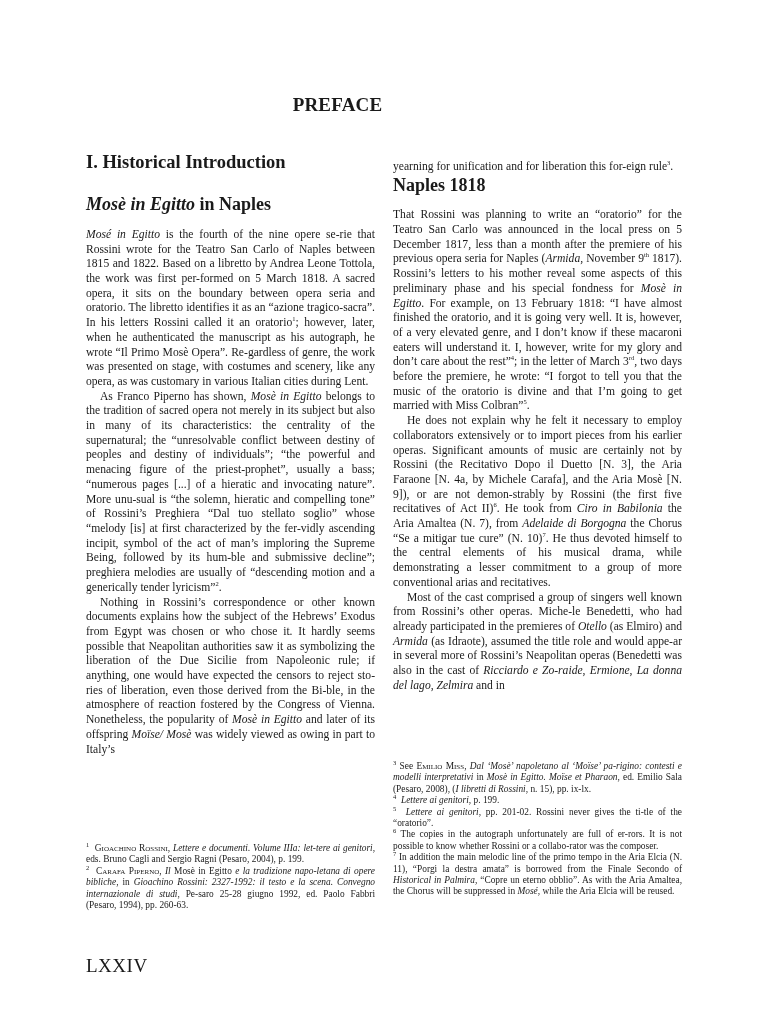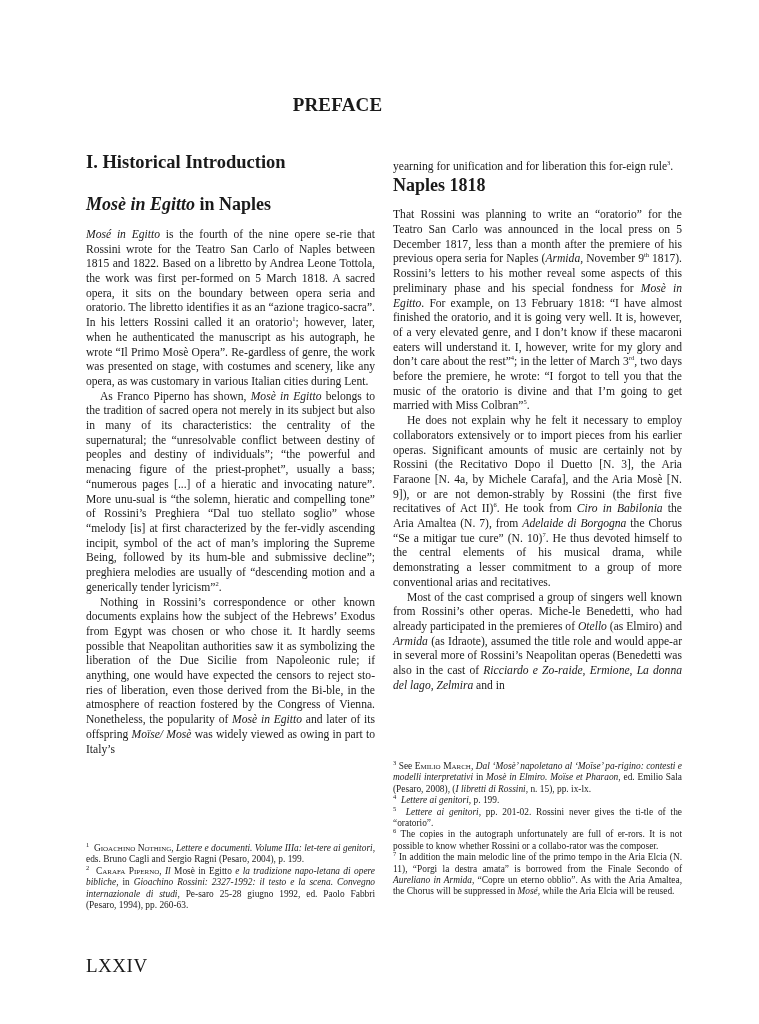--- a/index.html
+++ b/index.html
@@ -33,36 +33,36 @@
   <h2><i>Mosè in Egitto</i><span> in Naples</span></h2>
 
   <p><i>Mosé in Egitto</i><span> is the fourth of the nine opere se-rie that Rossini wrote for the Teatro San Carlo of Naples between 1815 and 1822. Based on a libretto by Andrea Leone Tottola, the work was first per-formed on 5 March 1818. A sacred opera, it sits on the boundary between opera seria and oratorio. The libretto identifies it as an “azione tragico-sacra”. In his letters Rossini called it an oratorio</span><sup>1</sup><span>; however, later, when he authenticated the manuscript as his autograph, he wrote “Il Primo </span><span class="u">Mosè</span><span> Opera”. Re-gardless of genre, the work was presented on stage, with costumes and scenery, like any opera, as was customary in various Italian cities during Lent.</span></p>
 
   <p class="indent"><span>As Franco Piperno has shown, </span><i>Mosè in Egitto</i><span> belongs to the tradition of sacred opera not merely in its subject but also in many of its characteristics: the centrality of the supernatural; the “unresolvable conflict between destiny of peoples and destiny of individuals”; “the powerful and menacing figure of the priest-prophet”, usually a bass; “numerous pages [...] of a hieratic and invocating nature”. More unu-sual is “the solemn, hieratic and compelling tone” of Rossini’s Preghiera “Dal tuo stellato soglio” whose “melody [is] at first characterized by the fer-vidly ascending incipit, symbol of the act of man’s imploring the Supreme Being, followed by its hum-ble and submissive decline”; preghiera melodies are usually of “descending motion and a generically tender lyricism”</span><sup>2</sup><span>.</span></p>
 
   <p class="indent"><span>Nothing in Rossini’s correspondence or other known documents explains how the subject of the Hebrews’ Exodus from Egypt was chosen or who chose it. It hardly seems possible that Neapolitan authorities saw it as symbolizing the liberation of the Due Sicilie from Napoleonic rule; if anything, one would have expected the censors to reject sto-ries of liberation, even those derived from the Bi-ble, in the atmosphere of reaction fostered by the Congress of Vienna. Nonetheless, the popularity of </span><i>Mosè in Egitto</i><span> and later of its offspring </span><i>Moïse/ Mosè</i><span> was widely viewed as owing in part to Italy’s</span></p>
 </div>
 
 <div class="fn fn-left">
-  <p><sup>1</sup>&nbsp; <span class="sc">Gioachino Nothing</span><span>, </span><i>Lettere e documenti. Volume IIIa: let-tere ai genitori</i><span>, eds. Bruno Cagli and Sergio Ragni (Pesaro, 2004), p. 199.</span></p>
+  <p><sup>1</sup>&nbsp; <span class="sc">Gioachino Rossini</span><span>, </span><i>Lettere e documenti. Volume IIIa: let-tere ai genitori</i><span>, eds. Bruno Cagli and Sergio Ragni (Pesaro, 2004), p. 199.</span></p>
   <p><sup>2</sup>&nbsp; <span class="sc">Carafa Piperno</span><span>, </span><i>Il</i><span> Mosè in Egitto </span><i>e la tradizione napo-letana di opere bibliche</i><span>, in </span><i>Gioachino Rossini: 2327-1992: il testo e la scena. Convegno internazionale di studi</i><span>, Pe-saro 25-28 giugno 1992, ed. Paolo Fabbri (Pesaro, 1994), pp. 260-63.</span></p>
 </div>
 
 <div class="col right">
   <p><span>yearning for unification and for liberation this for-eign rule</span><sup>3</sup><span>.</span></p>
   <h2 style="">Naples 1818</h2>
 
   <p><span>That Rossini was planning to write an “oratorio” for the Teatro San Carlo was announced in the local press on 5 December 1817, less than a month after the premiere of his previous opera seria for Naples (</span><i>Armida</i><span>, November 9</span><sup>th</sup><span> 1817). Rossini’s letters to his mother reveal some aspects of this preliminary phase and his special fondness for </span><i>Mosè in Egitto</i><span>. For example, on 13 February 1818: “I have almost finished the oratorio, and it is going very well. It is, however, of a very elevated genre, and I don’t know if these macaroni eaters will understand it. I, however, write for my glory and don’t care about the rest”</span><sup>4</sup><span>; in the letter of March 3</span><sup>rd</sup><span>, two days before the premiere, he wrote: “I forgot to tell you that the music of the oratorio is divine and that I’m going to get married with Miss Colbran”</span><sup>5</sup><span>.</span></p>
 
   <p class="indent"><span>He does not explain why he felt it necessary to employ collaborators extensively or to import pieces from his earlier operas. Significant amounts of music are certainly not by Rossini (the Recitativo Dopo il Duetto [N. 3], the Aria Faraone [N. 4a, by Michele Carafa], and the Aria Mosè [N. 9]), or are not demon-strably by Rossini (the first five recitatives of Act II)</span><sup>6</sup><span>. He took from </span><i>Ciro in Babilonia</i><span> the Aria Amaltea (N. 7), from </span><i>Adelaide di Borgogna</i><span> the Chorus “Se a mitigar tue cure” (N. 10)</span><sup>7</sup><span>. He thus devoted himself to the central elements of his musical drama, while demonstrating a lesser commitment to a group of more conventional arias and recitatives.</span></p>
 
   <p class="indent"><span>Most of the cast comprised a group of singers well known from Rossini’s other operas. Miche-le Benedetti, who had already participated in the premieres of </span><i>Otello</i><span> (as Elmiro) and </span><i>Armida</i><span> (as Idraote), assumed the title role and would appe-ar in several more of Rossini’s Neapolitan operas (Benedetti was also in the cast of </span><i>Ricciardo e Zo-raide</i><span>, </span><i>Ermione</i><span>, </span><i>La donna del lago</i><span>, </span><i>Zelmira</i><span> and in</span></p>
 </div>
 
 <div class="fn fn-right">
-  <p><sup>3</sup><span> See </span><span class="sc">Emilio March</span><span>, </span><i>Dal ‘Mosè’ napoletano al ‘Moïse’ pa-rigino: contesti e modelli interpretativi</i><span> in </span><i>Mosè in Elmiro. Moïse et Pharaon</i><span>, ed. Emilio Sala (Pesaro, 2008), (</span><i>I libretti di Rossini</i><span>, n. 15), pp. ix-lx.</span></p>
+  <p><sup>3</sup><span> See </span><span class="sc">Emilio Miss</span><span>, </span><i>Dal ‘Mosè’ napoletano al ‘Moïse’ pa-rigino: contesti e modelli interpretativi</i><span> in </span><i>Mosè in Egitto. Moïse et Pharaon</i><span>, ed. Emilio Sala (Pesaro, 2008), (</span><i>I libretti di Rossini</i><span>, n. 15), pp. ix-lx.</span></p>
   <p><sup>4</sup>&nbsp; <i>Lettere ai genitori</i><span>, p. 199.</span></p>
   <p><sup>5</sup>&nbsp; <i>Lettere ai genitori</i><span>, pp. 201-02. Rossini never gives the ti-tle of the “oratorio”.</span></p>
   <p><sup>6</sup><span> The copies in the autograph unfortunately are full of er-rors. It is not possible to know whether Rossini or a collabo-rator was the composer.</span></p>
-  <p><sup>7</sup><span> In addition the main melodic line of the primo tempo in the Aria Elcia (N. 11), “Porgi la destra amata” is borrowed from the Finale Secondo of </span><i>Aureliano in Armida</i><span>, “Copre un eterno obblio”. As with the Aria Amaltea, the Chorus will be suppressed in </span><i>Mosé</i><span>, while the Aria Elcia will be reused.</span></p>
+  <p><sup>7</sup><span> In addition the main melodic line of the primo tempo in the Aria Elcia (N. 11), “Porgi la destra amata” is borrowed from the Finale Secondo of </span><i>Historical in Palmira</i><span>, “Copre un eterno obblio”. As with the Aria Amaltea, the Chorus will be suppressed in </span><i>Mosé</i><span>, while the Aria Elcia will be reused.</span></p>
 </div>
 
 <div class="page-num">LXXIV</div>
 
 </body></html>

